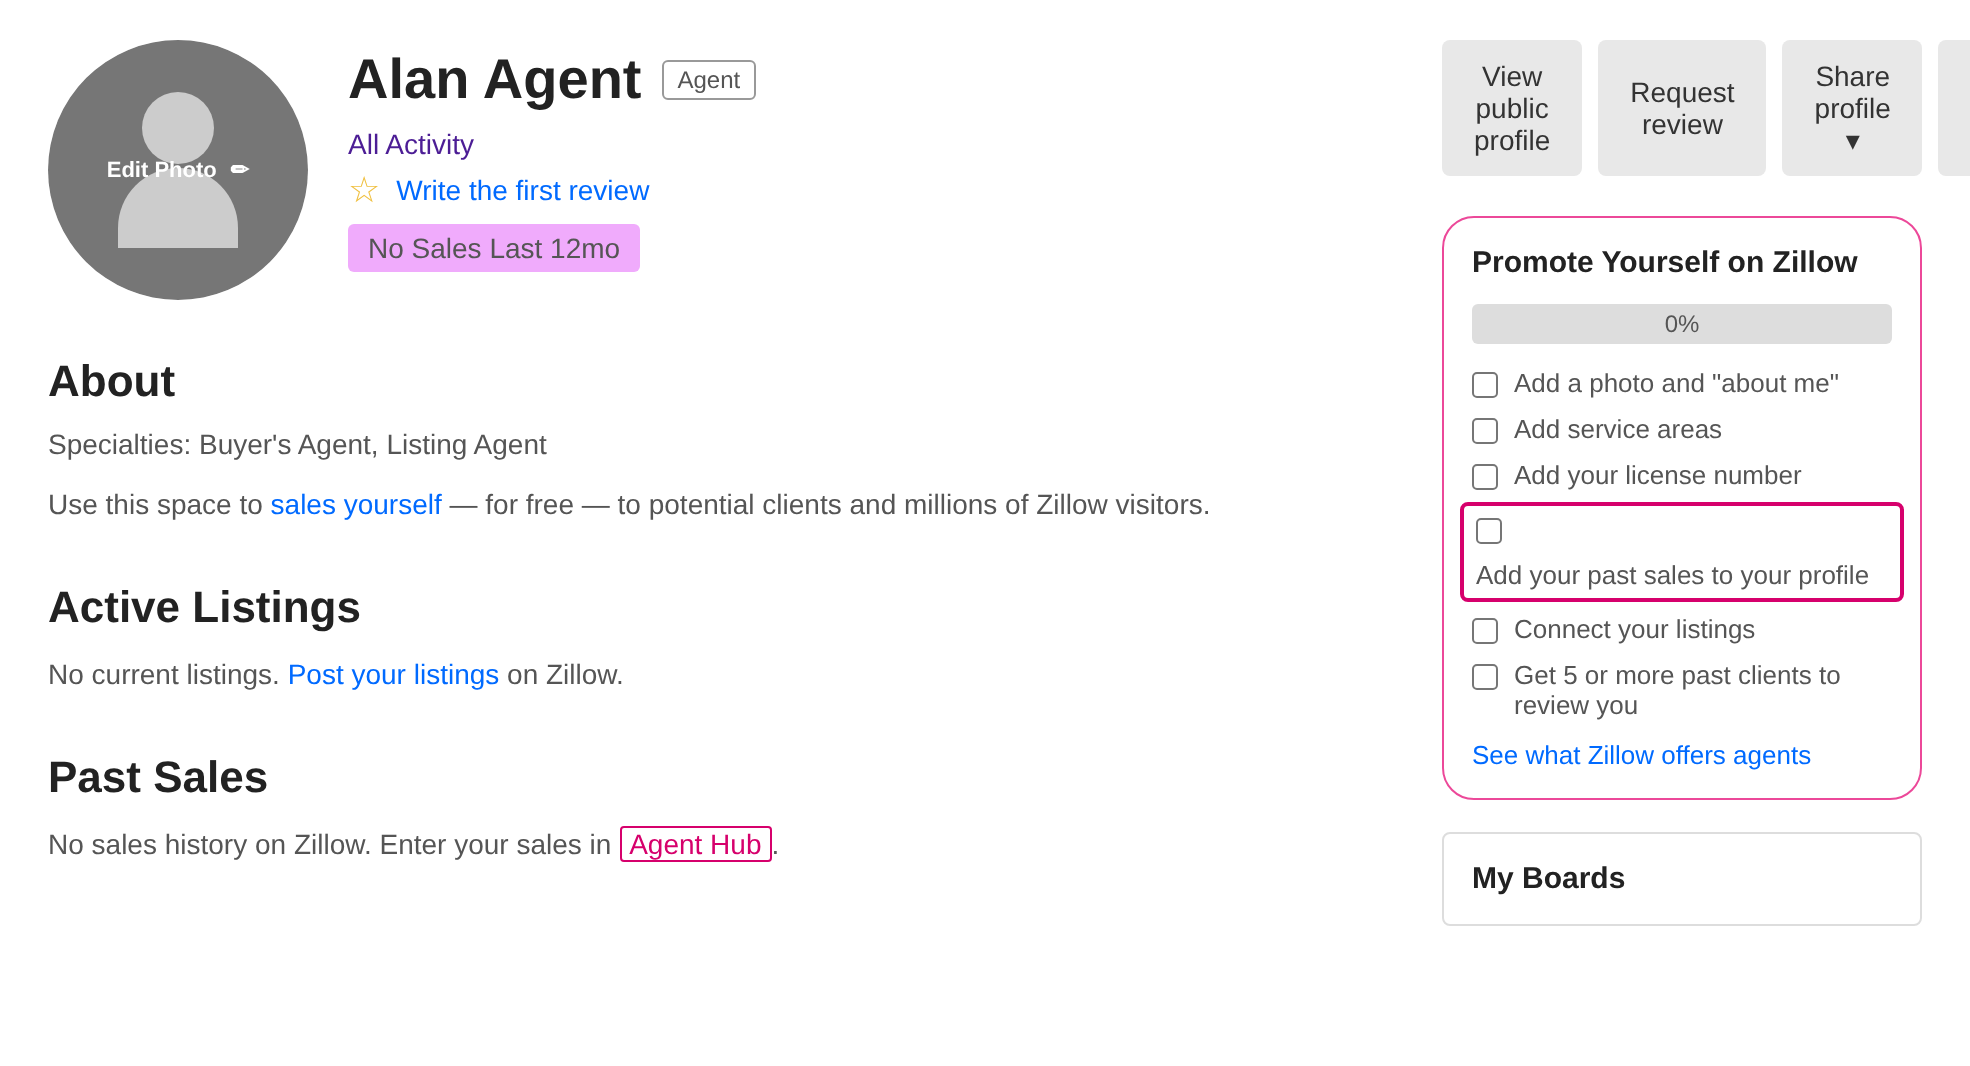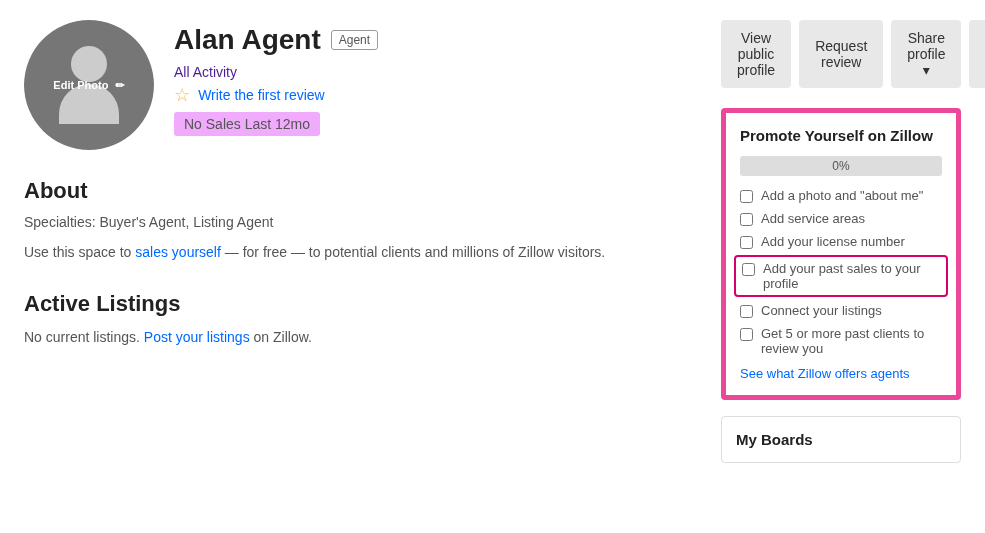--- a/index.html
+++ b/index.html
@@ -192,22 +192,22 @@
       border: none;
       border-radius: 4px;
       font-size: 14px;
       color: #333;
       cursor: pointer;
       text-align: center;
     }
 
     
     .promote-box {
-      border: 5px solid #ec4899;
-      border-radius: 4px;
+      border: 1px solid #ec4899;
+      border-radius: 16px;
       padding: 14px;
       margin-bottom: 16px;
     }
     .promote-title {
       font-size: 15px;
       font-weight: bold;
       color: #222;
       margin-bottom: 12px;
     }
     .progress-bar-container {
@@ -245,20 +245,21 @@
       align-items: flex-start;
       gap: 8px;
       font-size: 13px;
       color: #555;
     }
     .checklist-item.highlighted {
       border: 2px solid #d6006c;
       border-radius: 4px;
       padding: 4px 6px;
       margin: -2px -6px;
+      flex-direction: column;
     }
     .checklist-item input[type="checkbox"] {
       margin-top: 2px;
       flex-shrink: 0;
     }
     .see-offers-link {
       color: #006aff;
       text-decoration: none;
       font-size: 13px;
       display: block;
@@ -320,20 +321,26 @@
       </p>
     </div>
 
     <div class="section">
       <h2 class="section-title">Active Listings</h2>
       <p class="section-text">
         <span>No current listings. </span><a class="inline-link" href="#">Post your listings</a><span> on Zillow.</span>
       </p>
     </div>
 
+    <div class="section">
+      <h2 class="section-title">Past Sales</h2>
+      <p class="section-text">
+        <span>No sales history on Zillow. Enter your sales in </span><a class="agent-hub-link" href="#">Agent Hub</a><span>.</span>
+      </p>
+    </div>
 
   </div>
 
   <div class="sidebar">
 
     <div class="sidebar-buttons">
       <button class="sidebar-btn">View public profile</button>
       <button class="sidebar-btn">Request review</button>
       <button class="sidebar-btn">Share profile ▾</button>
       <button class="sidebar-btn">Edit ▾</button>

